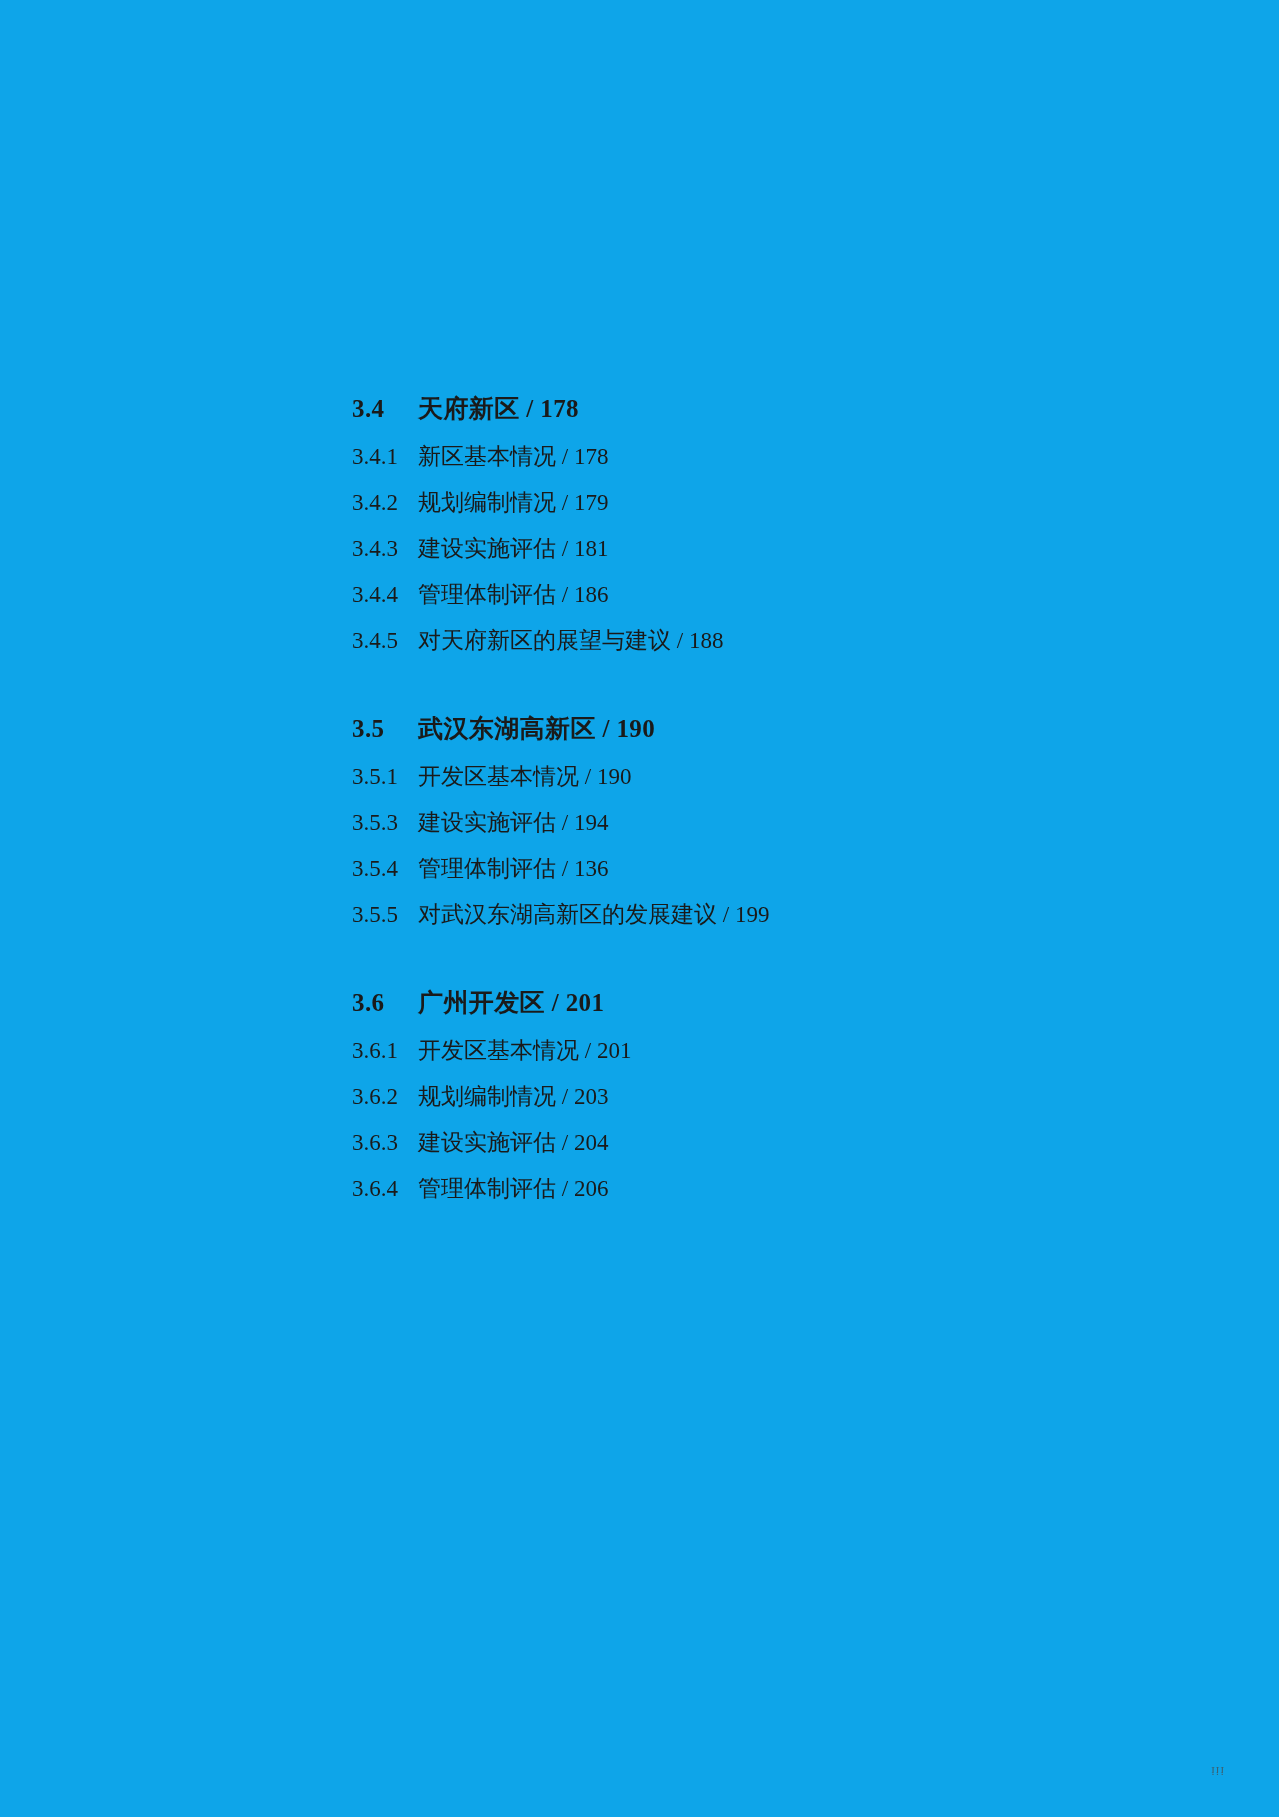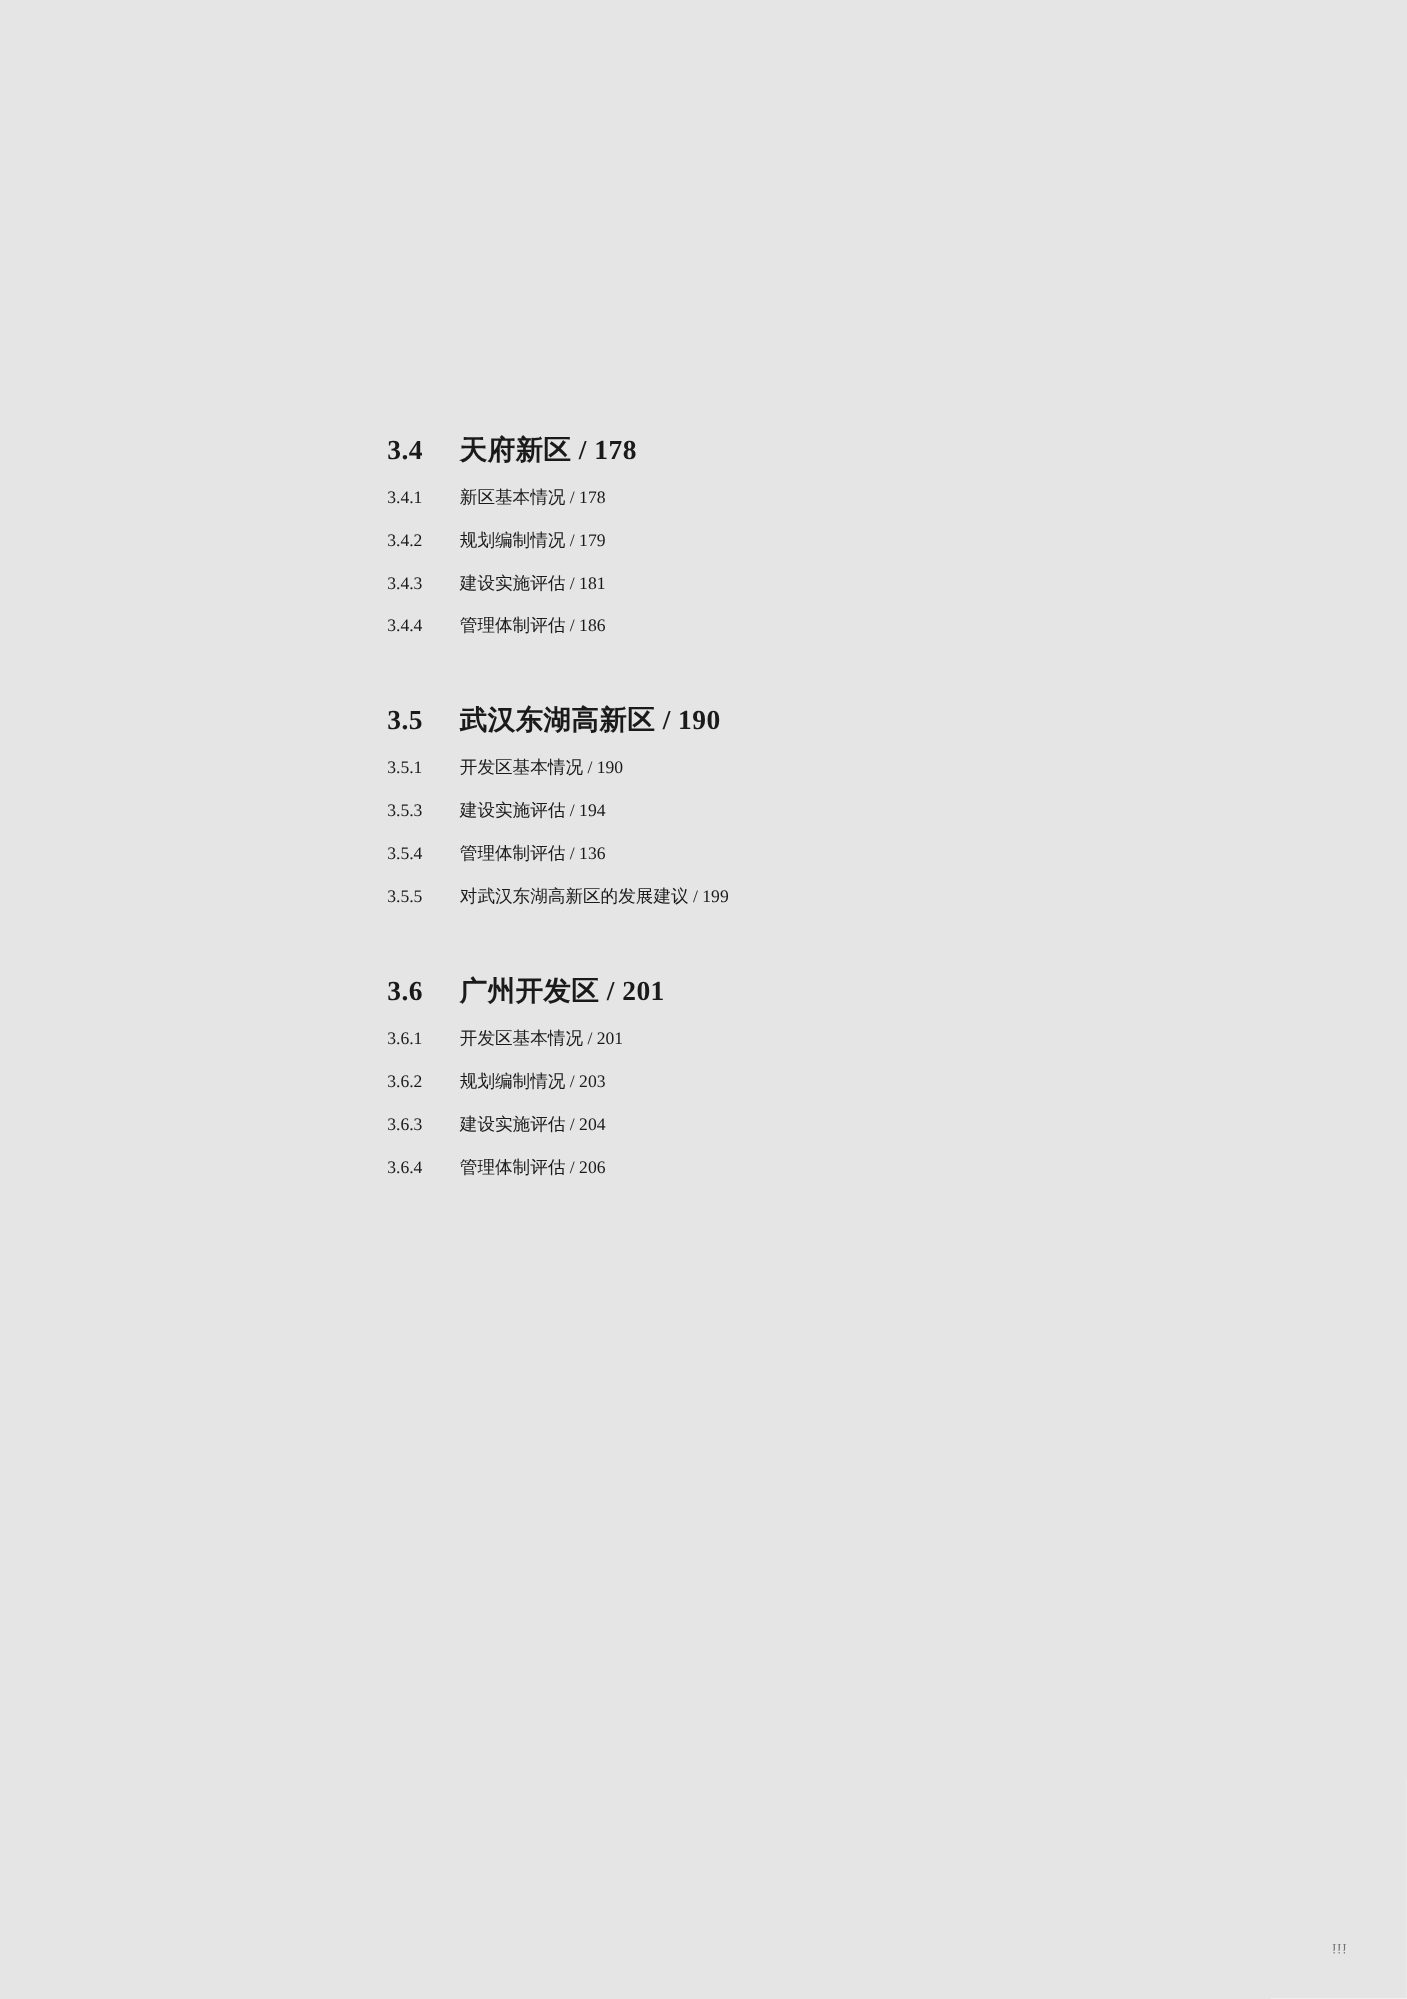--- a/index.html
+++ b/index.html
@@ -8,21 +8,21 @@
     background: #ffffff;
   }
   body {
     font-family: "Liberation Serif", "DejaVu Serif", serif;
     color: #1a1a1a;
   }
   .page {
     position: relative;
     width: 1279px;
     height: 1817px;
-    background: #e5e5e5;
+    background: #0ea5e9;
     overflow: hidden;
   }
   .content {
     position: absolute;
     left: 352px;
     top: 392px;
     width: 700px;
   }
   .section {
     margin-bottom: 60px;
@@ -38,21 +38,21 @@
     white-space: nowrap;
   }
   .sec-head .num {
     display: inline-block;
     width: 66px;
   }
   .sec-head .title {
     display: inline;
   }
   .sub {
-    font-size: 16px;
+    font-size: 23px;
     line-height: 1.0;
     margin-bottom: 23px;
     white-space: nowrap;
   }
   .sub .snum {
     display: inline-block;
     width: 66px;
   }
   .sub .stitle {
     display: inline;
@@ -83,20 +83,23 @@
         <span class="snum">3.4.1</span><span class="stitle">新区基本情况 / 178</span>
       </div>
       <div class="sub">
         <span class="snum">3.4.2</span><span class="stitle">规划编制情况 / 179</span>
       </div>
       <div class="sub">
         <span class="snum">3.4.3</span><span class="stitle">建设实施评估 / 181</span>
       </div>
       <div class="sub">
         <span class="snum">3.4.4</span><span class="stitle">管理体制评估 / 186</span>
+      </div>
+      <div class="sub">
+        <span class="snum">3.4.5</span><span class="stitle">对天府新区的展望与建议 / 188</span>
       </div>
     </div>
 
     <div class="section">
       <div class="sec-head">
         <span class="num">3.5</span><span class="title">武汉东湖高新区 / 190</span>
       </div>
       <div class="sub">
         <span class="snum">3.5.1</span><span class="stitle">开发区基本情况 / 190</span>
       </div>

